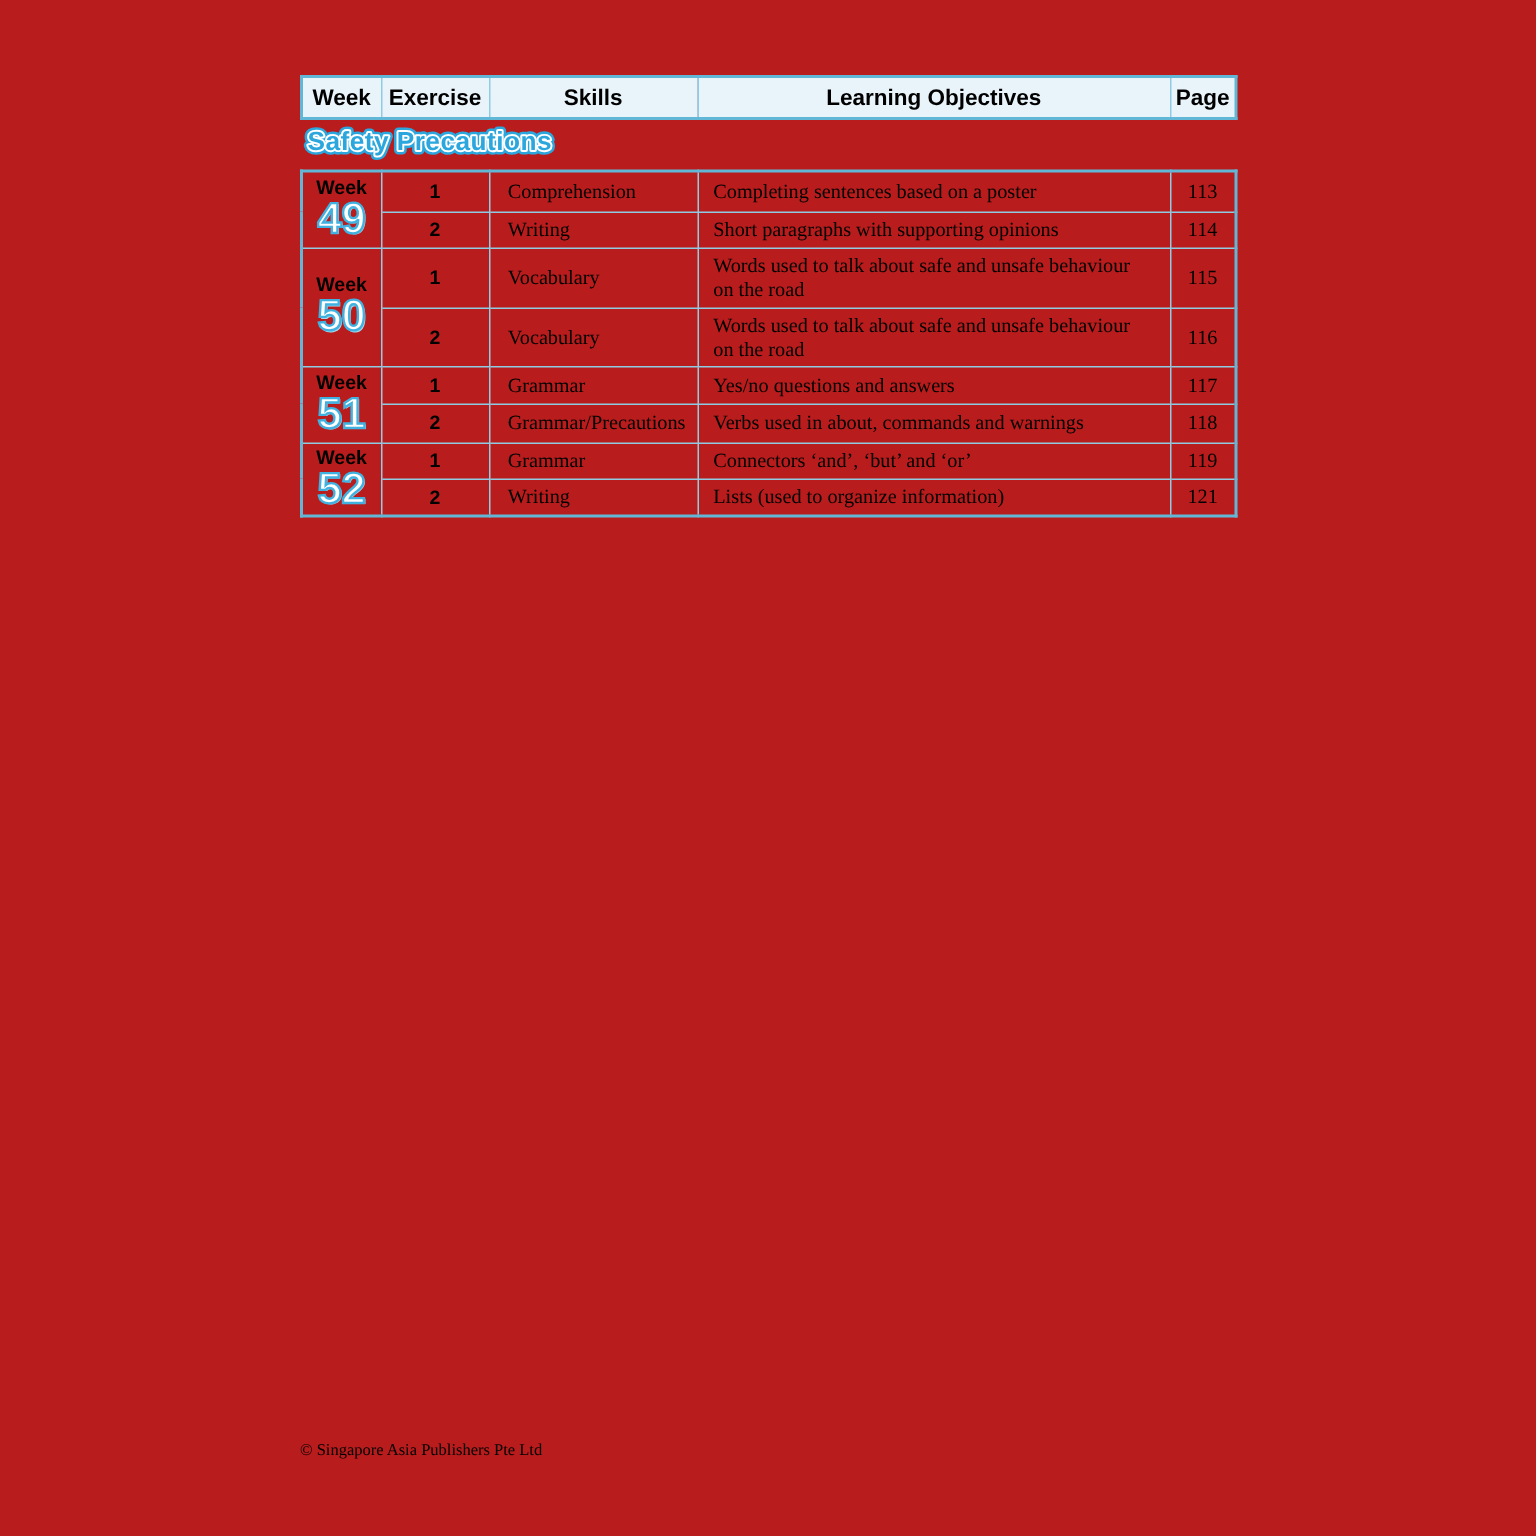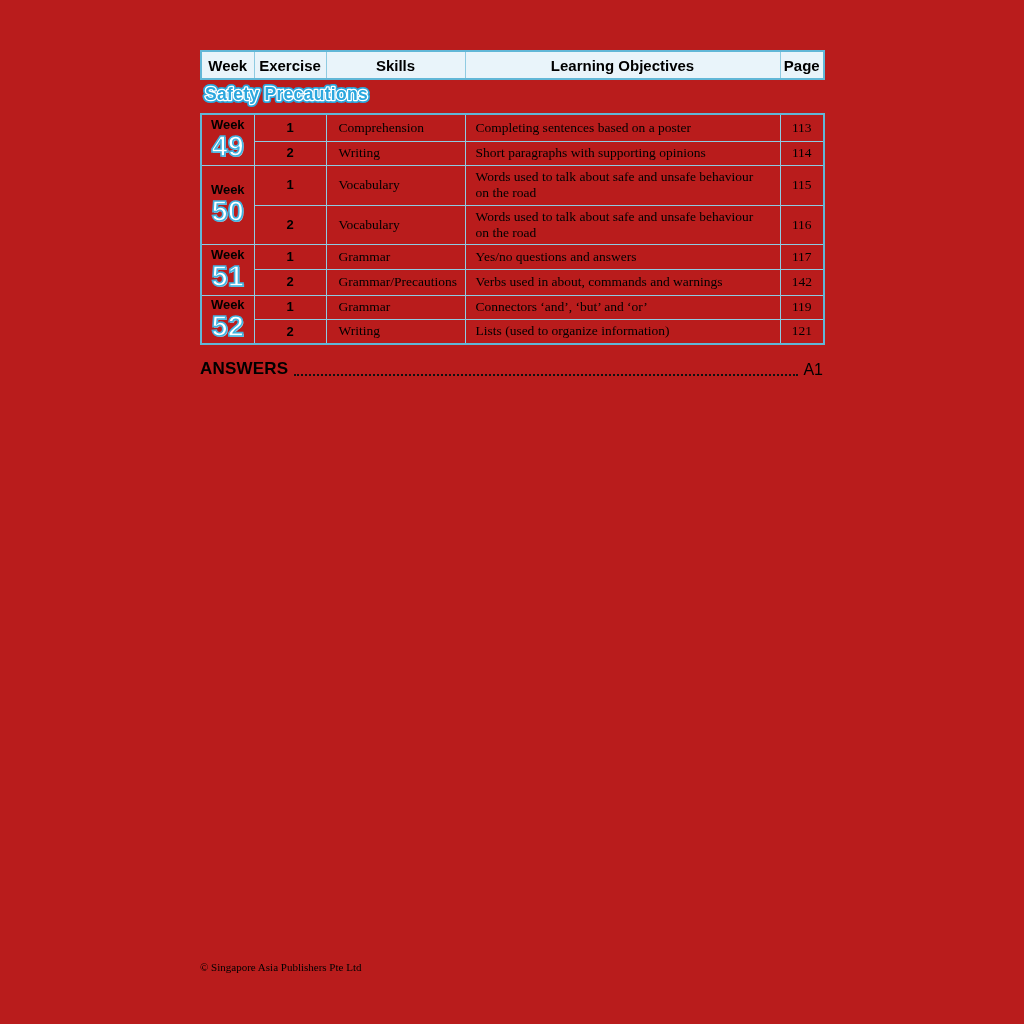--- a/index.html
+++ b/index.html
@@ -215,21 +215,21 @@
       </td>
       <td class="ex-cell">1</td>
       <td class="skill-cell">Grammar</td>
       <td class="obj-cell">Yes/no questions and answers</td>
       <td class="page-cell">117</td>
     </tr>
     <tr class="h26">
       <td class="ex-cell">2</td>
       <td class="skill-cell">Grammar/Precautions</td>
       <td class="obj-cell">Verbs used in about, commands and warnings</td>
-      <td class="page-cell">142</td>
+      <td class="page-cell">118</td>
     </tr>
 
     <tr class="h24">
       <td class="week-cell" rowspan="2">
         <div class="week-word">Week</div>
         <div class="week-num">52</div>
       </td>
       <td class="ex-cell">1</td>
       <td class="skill-cell">Grammar</td>
       <td class="obj-cell">Connectors ‘and’, ‘but’ and ‘or’</td>
@@ -237,21 +237,16 @@
     </tr>
     <tr class="h25">
       <td class="ex-cell">2</td>
       <td class="skill-cell">Writing</td>
       <td class="obj-cell">Lists (used to organize information)</td>
       <td class="page-cell">121</td>
     </tr>
   </tbody>
     </table>
 
-  <div class="answers-row">
-    <span class="answers-label">ANSWERS</span>
-    <span class="answers-leader"></span>
-    <span class="answers-page">A1</span>
-  </div>
 
   <div class="footer">© Singapore Asia Publishers Pte Ltd</div>
 
 </div>
 
 </body></html>

